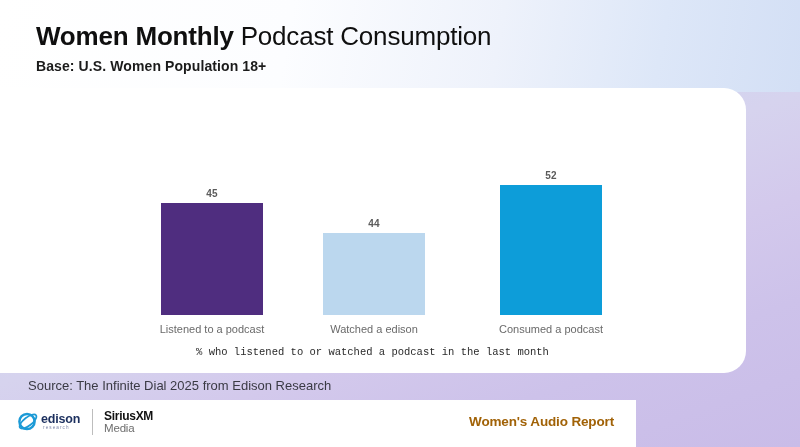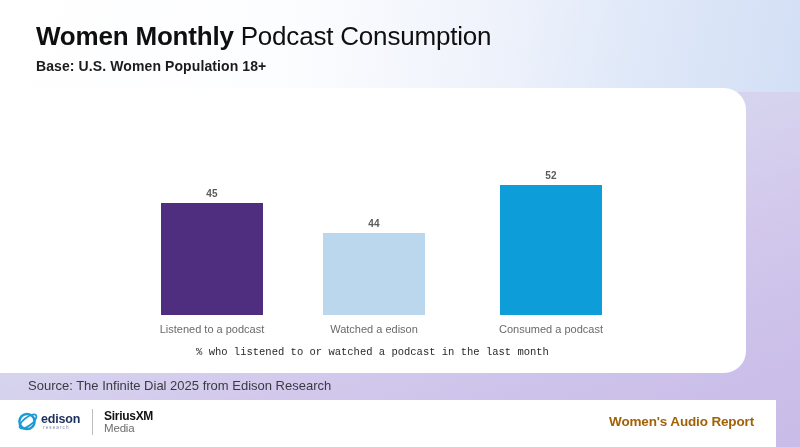--- a/index.html
+++ b/index.html
@@ -86,21 +86,21 @@
   }
 
   
   #source {
     position:absolute; left:28px; top:378px;
     font-size:13px; color:#3a3a44;
   }
 
   
   #footer {
-    position:absolute; left:0; top:400px; width:776px; height:47px;
+    position:absolute; left:0; top:400px; width:636px; height:47px;
     background:#ffffff;
   }
   #logo-group {
     position:absolute; left:16px; top:9px; display:flex; align-items:center;
   }
   #edison-logo { display:flex; align-items:center; }
   #edison-mark { width:24px; height:24px; }
   #edison-words { margin-left:1px; line-height:1; }
   #edison-name {
     font-size:12.5px; font-weight:bold; color:#1b2f5e; letter-spacing:-.2px;

